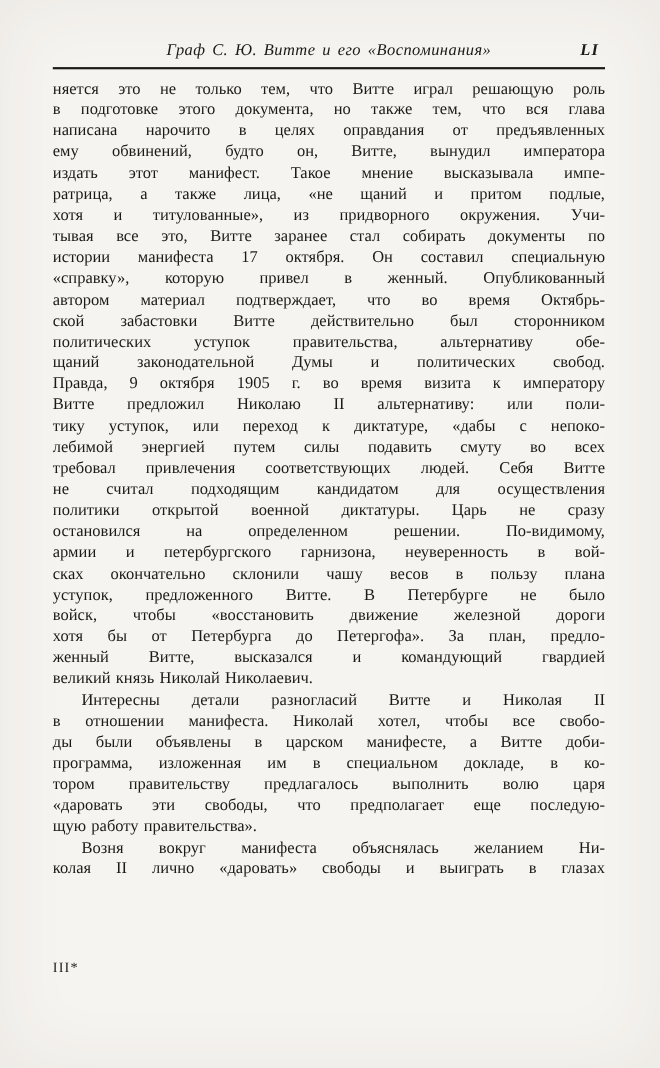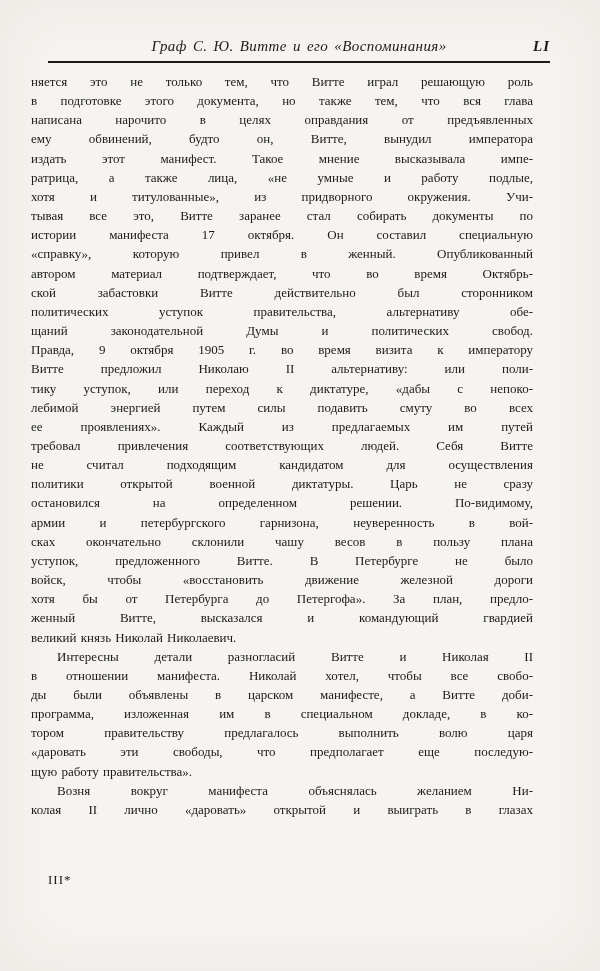--- a/index.html
+++ b/index.html
@@ -34,38 +34,38 @@
   .running-title {
     flex: 1 1 auto;
     text-align: center;
     letter-spacing: 0.4px;
     word-spacing: 2px;
     white-space: nowrap;
   }
   .page-number {
     flex: 0 0 auto;
     width: 28px;
-    text-align: right;
+    text-align: center;
     font-weight: bold;
     letter-spacing: 1px;
   }
   .header-rule {
     position: absolute;
     left: 48px;
     top: 61px;
     width: 502px;
     height: 2px;
     background: var(--ink, #1b1a18);
   }
   .page-body {
     position: absolute;
-    left: 31px;
+    left: 48px;
     top: 72px;
     width: 502px;
-    font-size: 13px;
+    font-size: 15px;
     line-height: 19.15px;
     word-spacing: 1px;
   }
   .text-line {
     text-align: justify;
     text-align-last: justify;
     white-space: normal;
   }
   .text-line.no-justify {
     text-align-last: left;
@@ -93,51 +93,50 @@
   </div>
 
   <div class="header-rule"></div>
 
   <div class="page-body">
       <div class="text-line">няется это не только тем, что Витте играл решающую роль</div>
       <div class="text-line">в подготовке этого документа, но также тем, что вся глава</div>
       <div class="text-line">написана нарочито в целях оправдания от предъявленных</div>
       <div class="text-line">ему обвинений, будто он, Витте, вынудил императора</div>
       <div class="text-line">издать этот манифест. Такое мнение высказывала импе-</div>
-      <div class="text-line">ратрица, а также лица, «не умные и работу подлые,</div>
+      <div class="text-line">ратрица, а также лица, «не щаний и притом подлые,</div>
       <div class="text-line">хотя и титулованные», из придворного окружения. Учи-</div>
       <div class="text-line">тывая все это, Витте заранее стал собирать документы по</div>
       <div class="text-line">истории манифеста 17 октября. Он составил специальную</div>
       <div class="text-line">«справку», которую привел в женный. Опубликованный</div>
       <div class="text-line">автором материал подтверждает, что во время Октябрь-</div>
       <div class="text-line">ской забастовки Витте действительно был сторонником</div>
       <div class="text-line">политических уступок правительства, альтернативу обе-</div>
       <div class="text-line">щаний законодательной Думы и политических свобод.</div>
       <div class="text-line">Правда, 9 октября 1905 г. во время визита к императору</div>
       <div class="text-line">Витте предложил Николаю II альтернативу: или поли-</div>
       <div class="text-line">тику уступок, или переход к диктатуре, «дабы с непоко-</div>
       <div class="text-line">лебимой энергией путем силы подавить смуту во всех</div>
-      <div class="text-line">ее проявлениях». Каждый из предлагаемых им путей</div>
       <div class="text-line">требовал привлечения соответствующих людей. Себя Витте</div>
       <div class="text-line">не считал подходящим кандидатом для осуществления</div>
       <div class="text-line">политики открытой военной диктатуры. Царь не сразу</div>
       <div class="text-line">остановился на определенном решении. По-видимому,</div>
       <div class="text-line">армии и петербургского гарнизона, неуверенность в вой-</div>
       <div class="text-line">сках окончательно склонили чашу весов в пользу плана</div>
       <div class="text-line">уступок, предложенного Витте. В Петербурге не было</div>
       <div class="text-line">войск, чтобы «восстановить движение железной дороги</div>
       <div class="text-line">хотя бы от Петербурга до Петергофа». За план, предло-</div>
       <div class="text-line">женный Витте, высказался и командующий гвардией</div>
       <div class="text-line no-justify">великий князь Николай Николаевич.</div>
       <div class="text-line indent">Интересны детали разногласий Витте и Николая II</div>
       <div class="text-line">в отношении манифеста. Николай хотел, чтобы все свобо-</div>
       <div class="text-line">ды были объявлены в царском манифесте, а Витте доби-</div>
       <div class="text-line">программа, изложенная им в специальном докладе, в ко-</div>
       <div class="text-line">тором правительству предлагалось выполнить волю царя</div>
       <div class="text-line">«даровать эти свободы, что предполагает еще последую-</div>
       <div class="text-line no-justify">щую работу правительства».</div>
       <div class="text-line indent">Возня вокруг манифеста объяснялась желанием Ни-</div>
-      <div class="text-line">колая II лично «даровать» открытой и выиграть в глазах</div>
+      <div class="text-line">колая II лично «даровать» свободы и выиграть в глазах</div>
     </div>
 
   <div class="footer-signature">III*</div>
 
 </div>
 
 </body></html>

